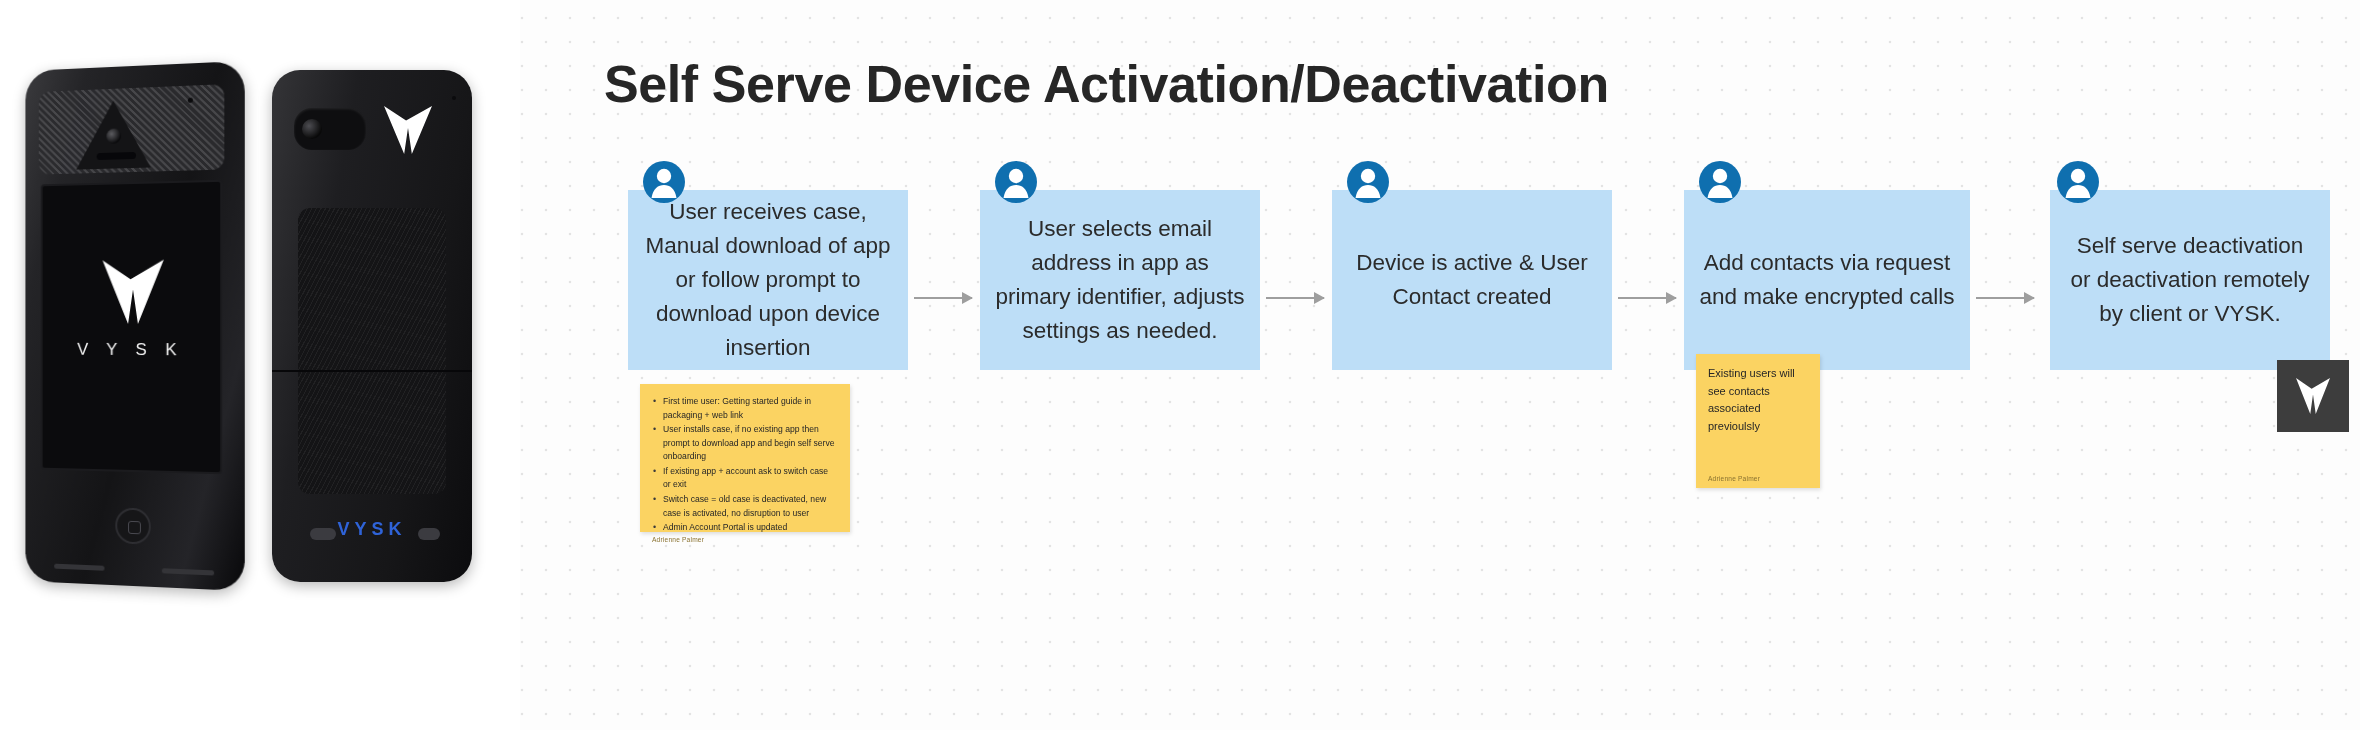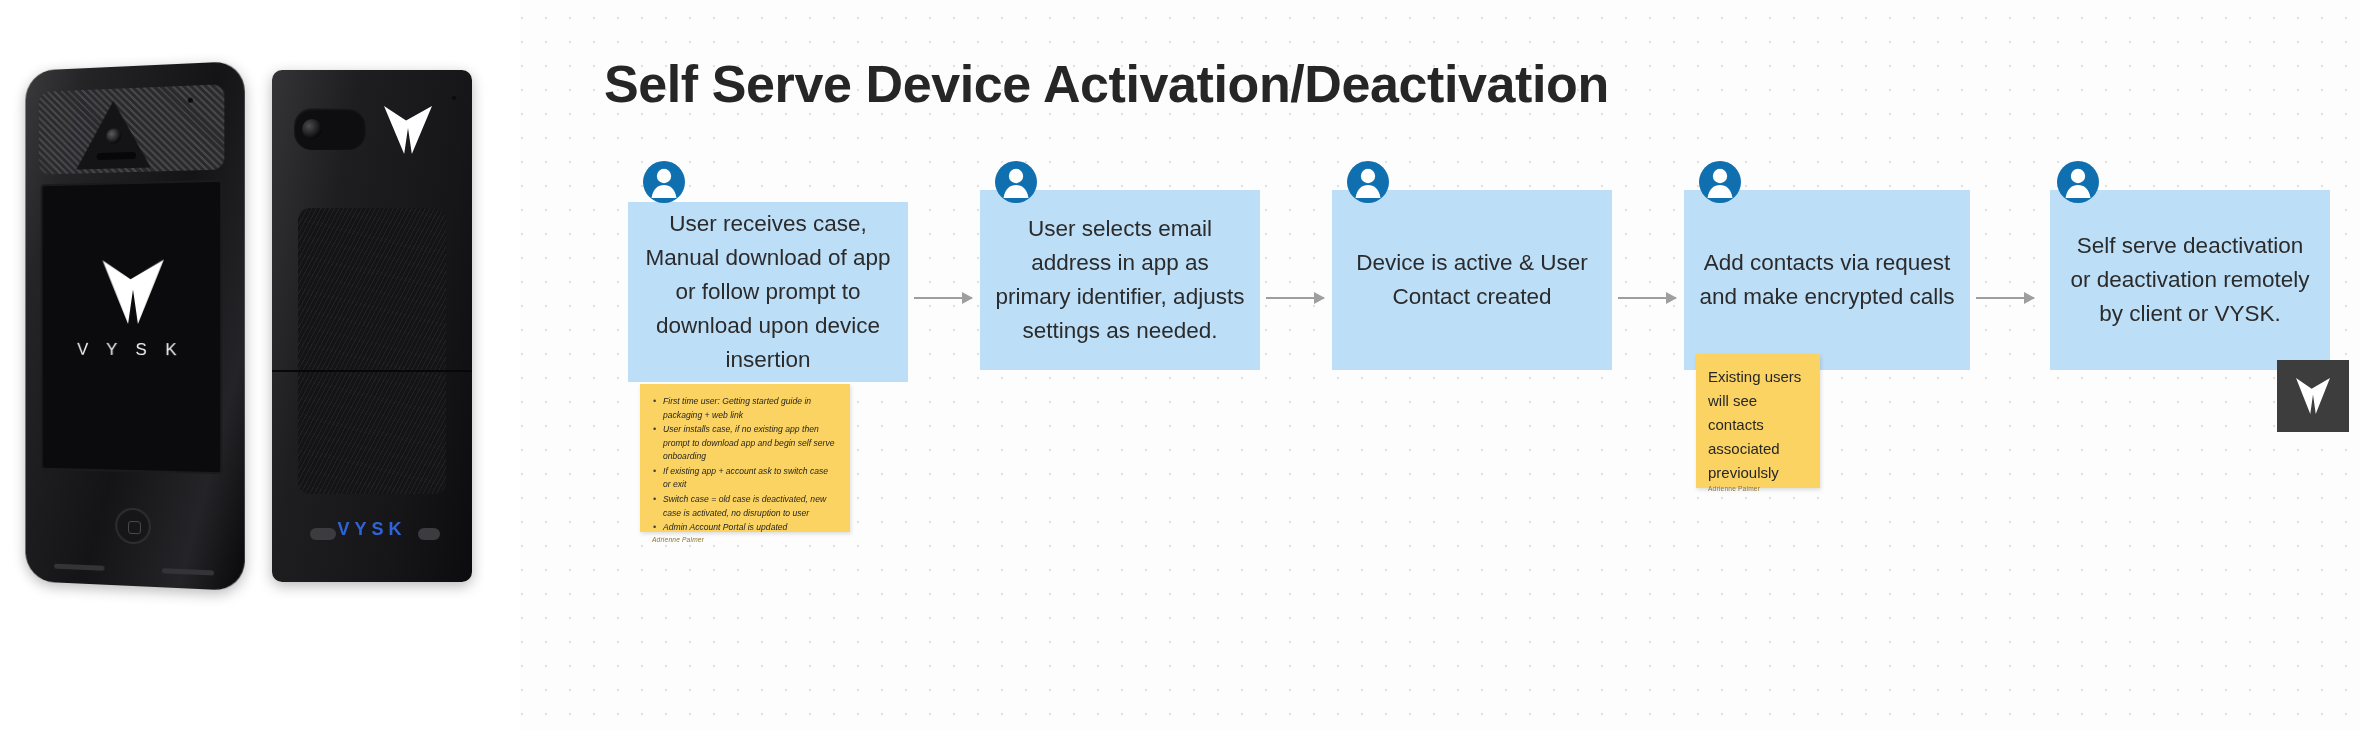--- a/index.html
+++ b/index.html
@@ -100,21 +100,21 @@
   }
   .bottom-vent {
     position: absolute; bottom: 14px; height: 5px;
     border-radius: 3px; background: #343438;
   }
 
   
   #phone-back {
     left: 272px; top: 70px;
     width: 200px; height: 512px;
-    border-radius: 10px;
+    border-radius: 28px;
     background: linear-gradient(100deg,#343437 0%,#1e1e21 30%,#161618 70%,#0c0c0e 100%);
     box-shadow: 0 4px 14px rgba(0,0,0,.28);
     overflow: hidden;
   }
   #phone-back-camera {
     position: absolute;
     left: 22px; top: 38px; width: 72px; height: 42px;
     border-radius: 18px;
     background: #0e0e10;
     box-shadow: inset 0 1px 3px rgba(255,255,255,.10);
@@ -240,21 +240,21 @@
     font-size: 8.6px;
     line-height: 1.58;
     margin-bottom: 1px;
   }
   .sticky li::before {
     content: "•";
     position: absolute; left: 1px; top: -1px;
     font-size: 9px; color: #3a3a3a;
   }
   .sticky .plain-line {
-    font-size: 15px;
+    font-size: 11px;
     line-height: 1.6;
   }
   .sticky .author {
     margin-top: auto;
     font-size: 6.6px;
     color: #8a7230;
     letter-spacing: .2px;
   }
 
   
@@ -309,24 +309,24 @@
   <div id="page-title">Self Serve Device Activation/Deactivation</div>
 
   <div id="flow">
 
     <div class="node" style="left:628px; top:160px; width:280px;">
       <svg class="avatar-icon" viewBox="0 0 44 44">
         <circle cx="22" cy="22" r="21" fill="#0F6FAF"></circle>
         <circle cx="22" cy="16" r="7.2" fill="#ffffff"></circle>
         <path d="M9.5 38 C11 28.5 16.2 25 22 25 C27.8 25 33 28.5 34.5 38 Z" fill="#ffffff"></path>
       </svg>
-      <div class="flow-box" style="left:0; width:280px; height:180px;margin-top:12px;">
+      <div class="flow-box" style="left:0; width:280px; height:180px;">
         <span class="box-text">User receives case, Manual download of app or follow prompt to download upon device insertion</span>
       </div>
-      <div class="sticky" style="left:12px; top:224px; width:210px; height:148px;font-style:italic;">
+      <div class="sticky" style="left:12px; top:224px; width:210px; height:148px;">
         <ul>
           <li>First time user: Getting started guide in packaging + web link</li>
           <li>User installs case, if no existing app then prompt to download app and begin self serve onboarding</li>
           <li>If existing app + account ask to switch case or exit</li>
           <li>Switch case = old case is deactivated, new case is activated, no disruption to user</li>
           <li>Admin Account Portal is updated</li>
         </ul>
         <div class="author">Adrienne Palmer</div>
       </div>
     </div>

